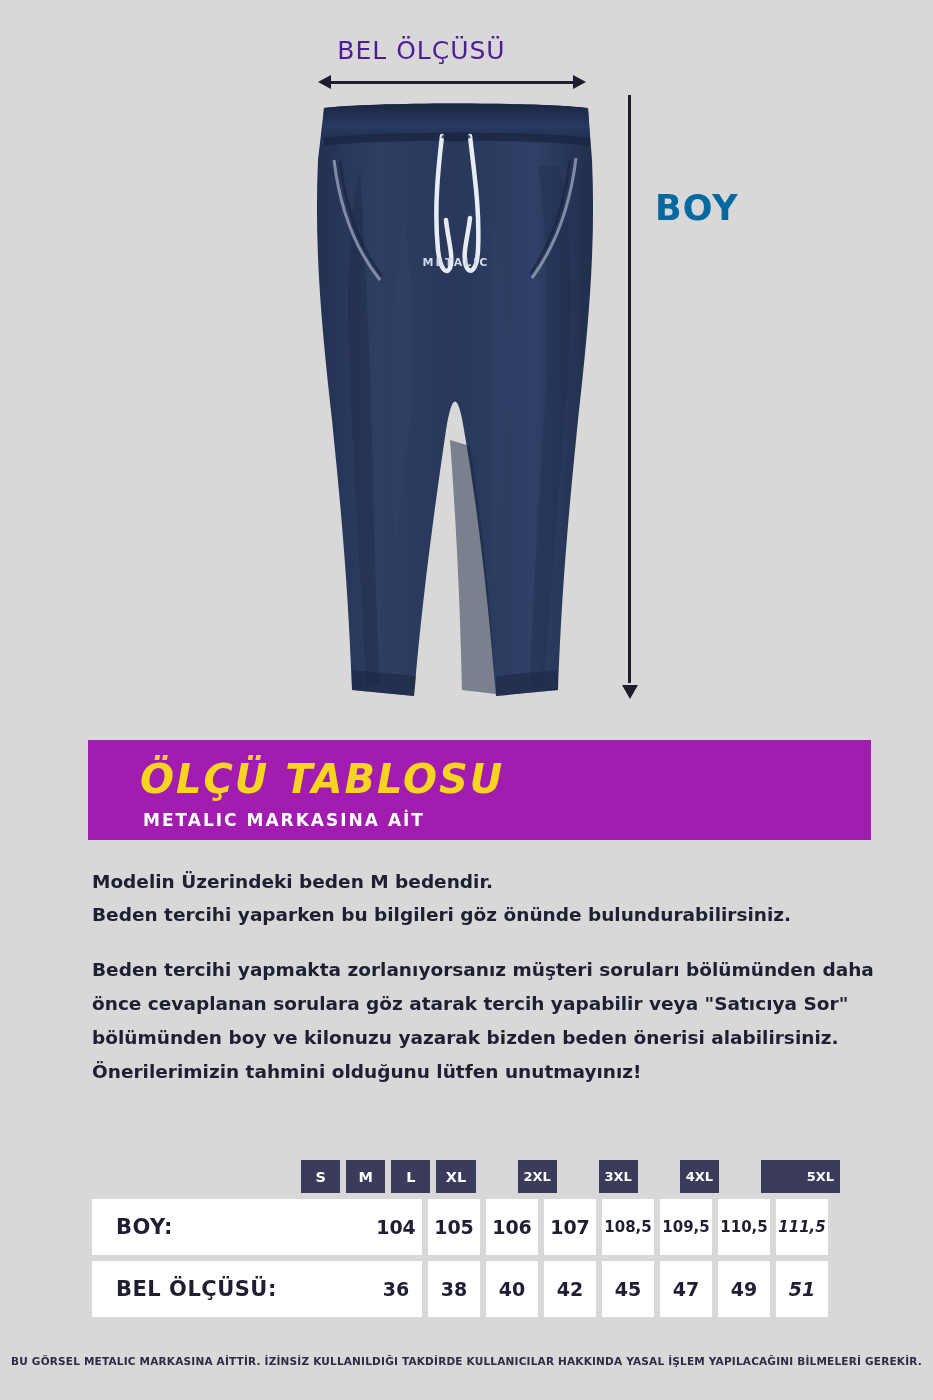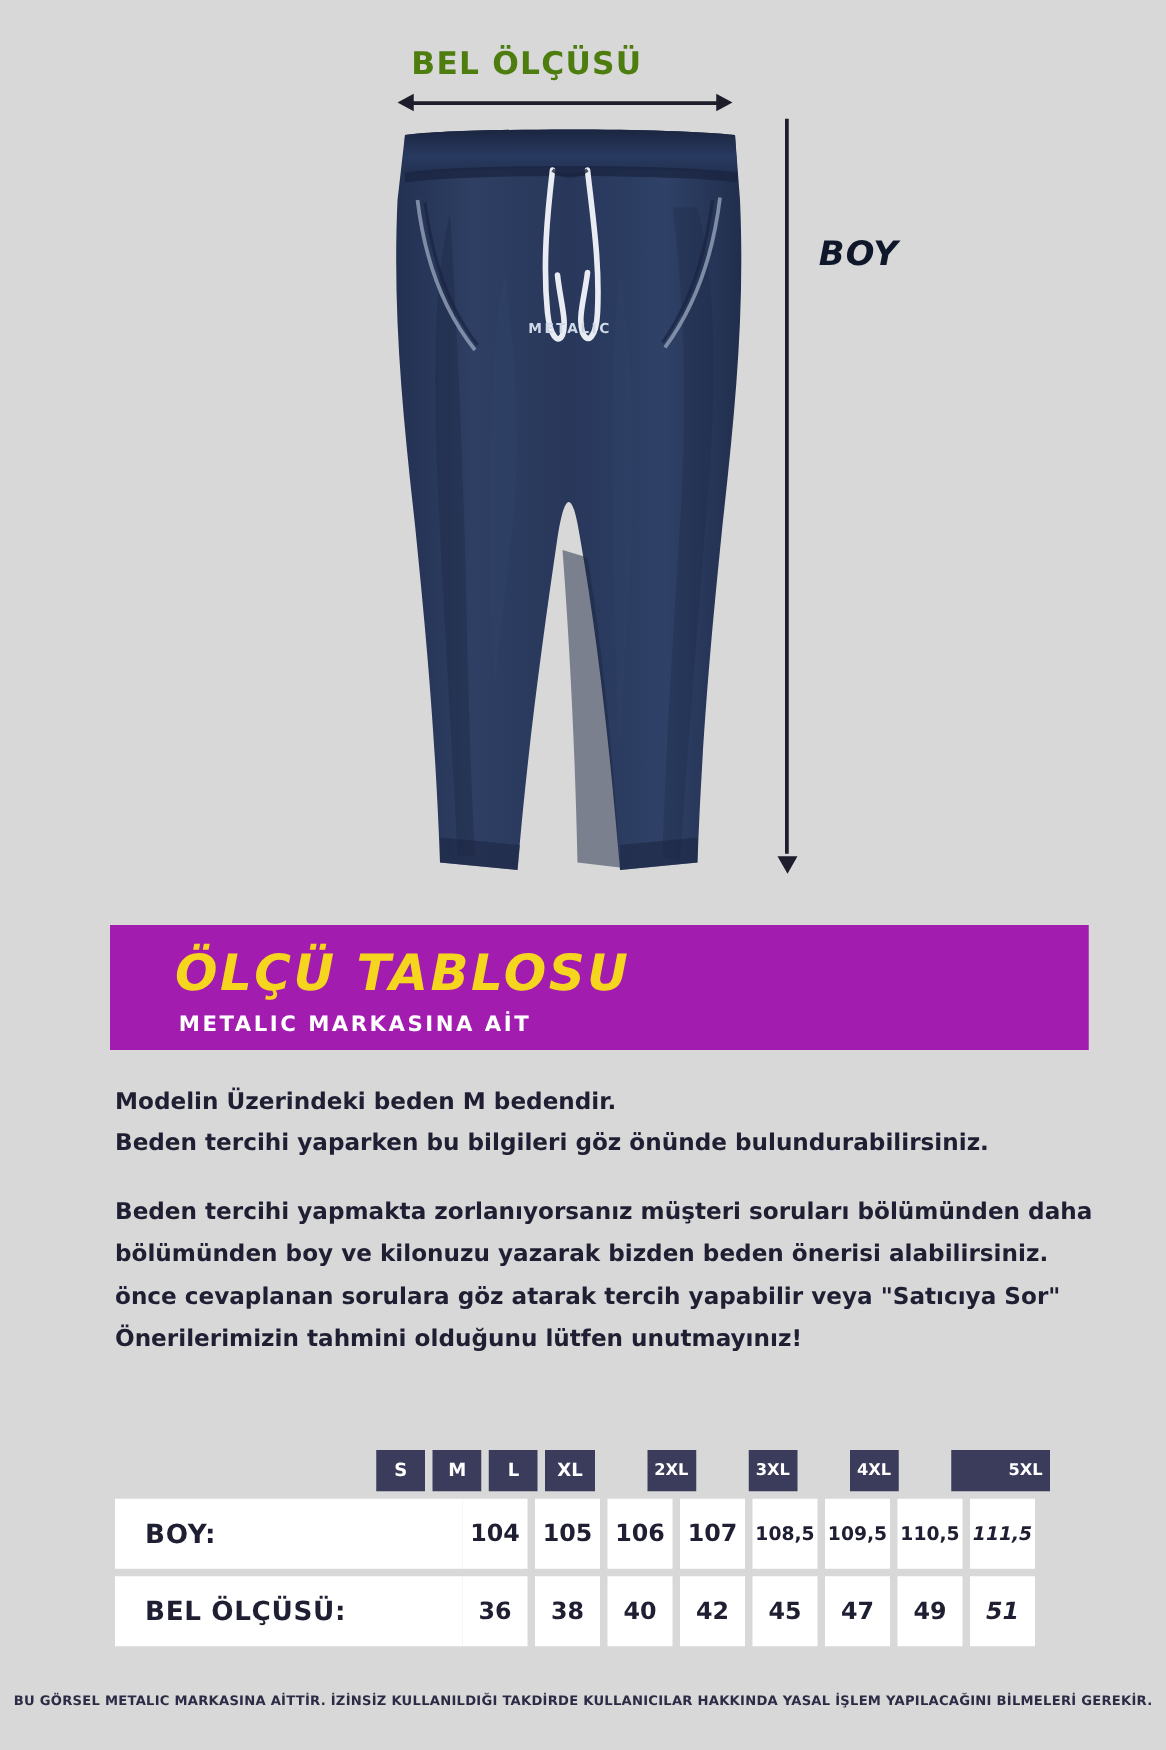--- a/index.html
+++ b/index.html
@@ -14,22 +14,22 @@
 
   
   .illustration{
     position:relative;
     width:933px;height:720px;
     background:#d8d8d8;
   }
   .label-bel{
     position:absolute;left:0;top:36px;width:843px;
     text-align:center;
-    font-size:25px;font-weight:bold;letter-spacing:1px;
-    color:#4d7c0f;
+    font-size:25px;font-weight:normal;letter-spacing:1px;
+    color:#4c1d95;
     font-family:"DejaVu Sans", sans-serif;
   }
   
   .arrow-h{
     position:absolute;left:318px;top:73px;width:268px;height:18px;
   }
   .arrow-h .bar{
     position:absolute;left:10px;top:8px;width:248px;height:3px;background:#1d1d2b;
   }
   .arrow-h .head-l{
@@ -49,23 +49,22 @@
   .arrow-v .bar{
     position:absolute;left:8px;top:0;width:3px;height:588px;background:#1d1d2b;
   }
   .arrow-v .head-d{
     position:absolute;left:2px;bottom:0;width:0;height:0;
     border-left:8px solid transparent;border-right:8px solid transparent;
     border-top:14px solid #1d1d2b;
   }
   .label-boy{
     position:absolute;left:655px;top:188px;
-    font-size:27px;font-weight:bold;letter-spacing:1px;
-    color:#0f172a;
-    font-style:italic;
+    font-size:35px;font-weight:bold;letter-spacing:1px;
+    color:#0369a1;
   }
 
   
   .pants{position:absolute;left:300px;top:100px;width:312px;height:600px;}
   .pants svg{display:block;}
 
   
   .banner{
     position:absolute;left:88px;top:740px;width:783px;height:100px;
     background:#a21caf;
@@ -201,22 +200,22 @@
     <h1>ÖLÇÜ TABLOSU</h1>
     <div class="sub">METALIC MARKASINA AİT</div>
   </div>
 
   <div class="textblock">
     <p>Modelin Üzerindeki beden M bedendir.</p>
     <p>Beden tercihi yaparken bu bilgileri göz önünde bulundurabilirsiniz.</p>
     <div class="gap"></div>
     <div class="para2">
       <p>Beden tercihi yapmakta zorlanıyorsanız müşteri soruları bölümünden daha</p>
+      <p>önce cevaplanan sorulara göz atarak tercih yapabilir veya "Satıcıya Sor"</p>
       <p>bölümünden boy ve kilonuzu yazarak bizden beden önerisi alabilirsiniz.</p>
-      <p>önce cevaplanan sorulara göz atarak tercih yapabilir veya "Satıcıya Sor"</p>
       <p>Önerilerimizin tahmini olduğunu lütfen unutmayınız!</p>
     </div>
   </div>
 
   <div class="table-wrap">
 
     <div class="row">
       <div class="hdr-spacer"></div>
       <div class="hdr-cell">S</div>
       <div class="hdr-cell">M</div>

